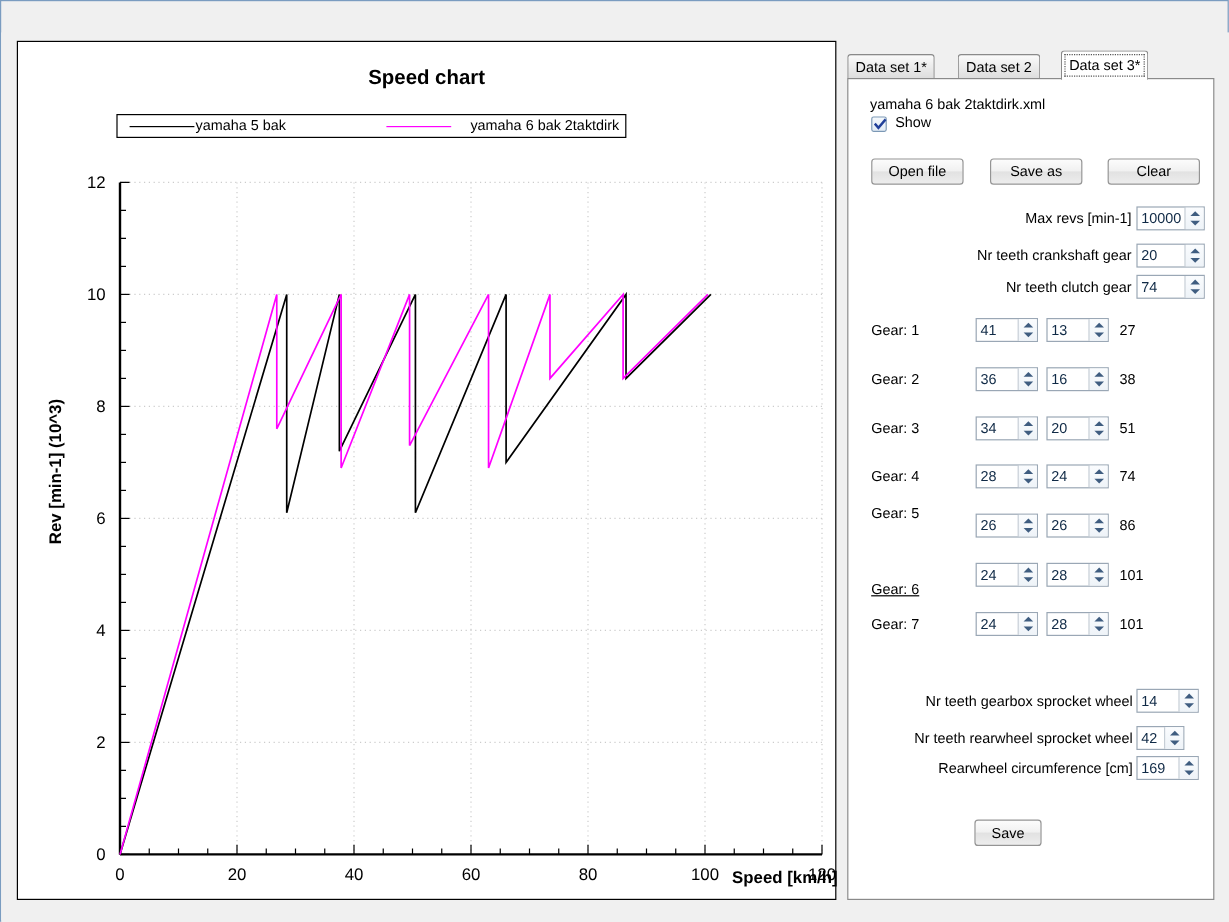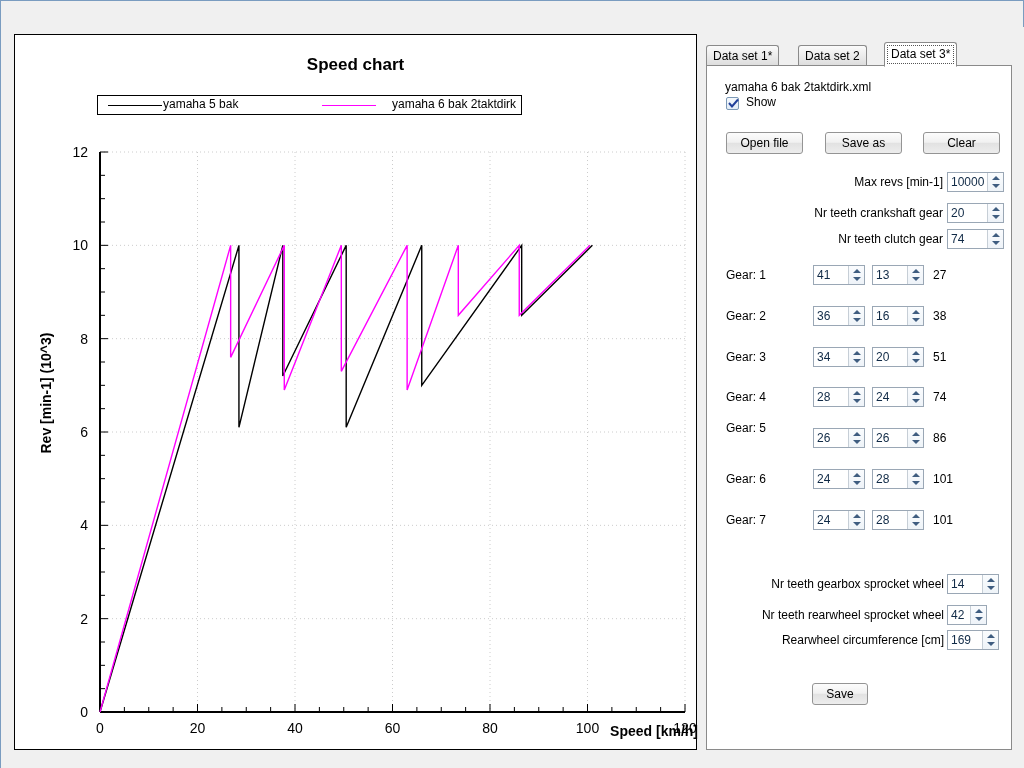--- a/index.html
+++ b/index.html
@@ -425,21 +425,21 @@
               </span>
             </span>
             <span class="spin" style="left:165px;top:362px;width:52px;">
               <span class="val">26</span>
               <span class="arrows">
                 <span class="up"></span>
                 <span class="dn"></span>
               </span>
             </span>
             <span class="ratio-val" style="left:226px;top:365px;">86</span>
-            <span class="gear-label" style="left:19px;top:406px;">Gear: 6</span>
+            <span class="gear-label" style="left:19px;top:418px;text-decoration:underline;">Gear: 6</span>
             <span class="spin" style="left:106px;top:403px;width:52px;">
               <span class="val">24</span>
               <span class="arrows">
                 <span class="up"></span>
                 <span class="dn"></span>
               </span>
             </span>
             <span class="spin" style="left:165px;top:403px;width:52px;">
               <span class="val">28</span>
               <span class="arrows">

